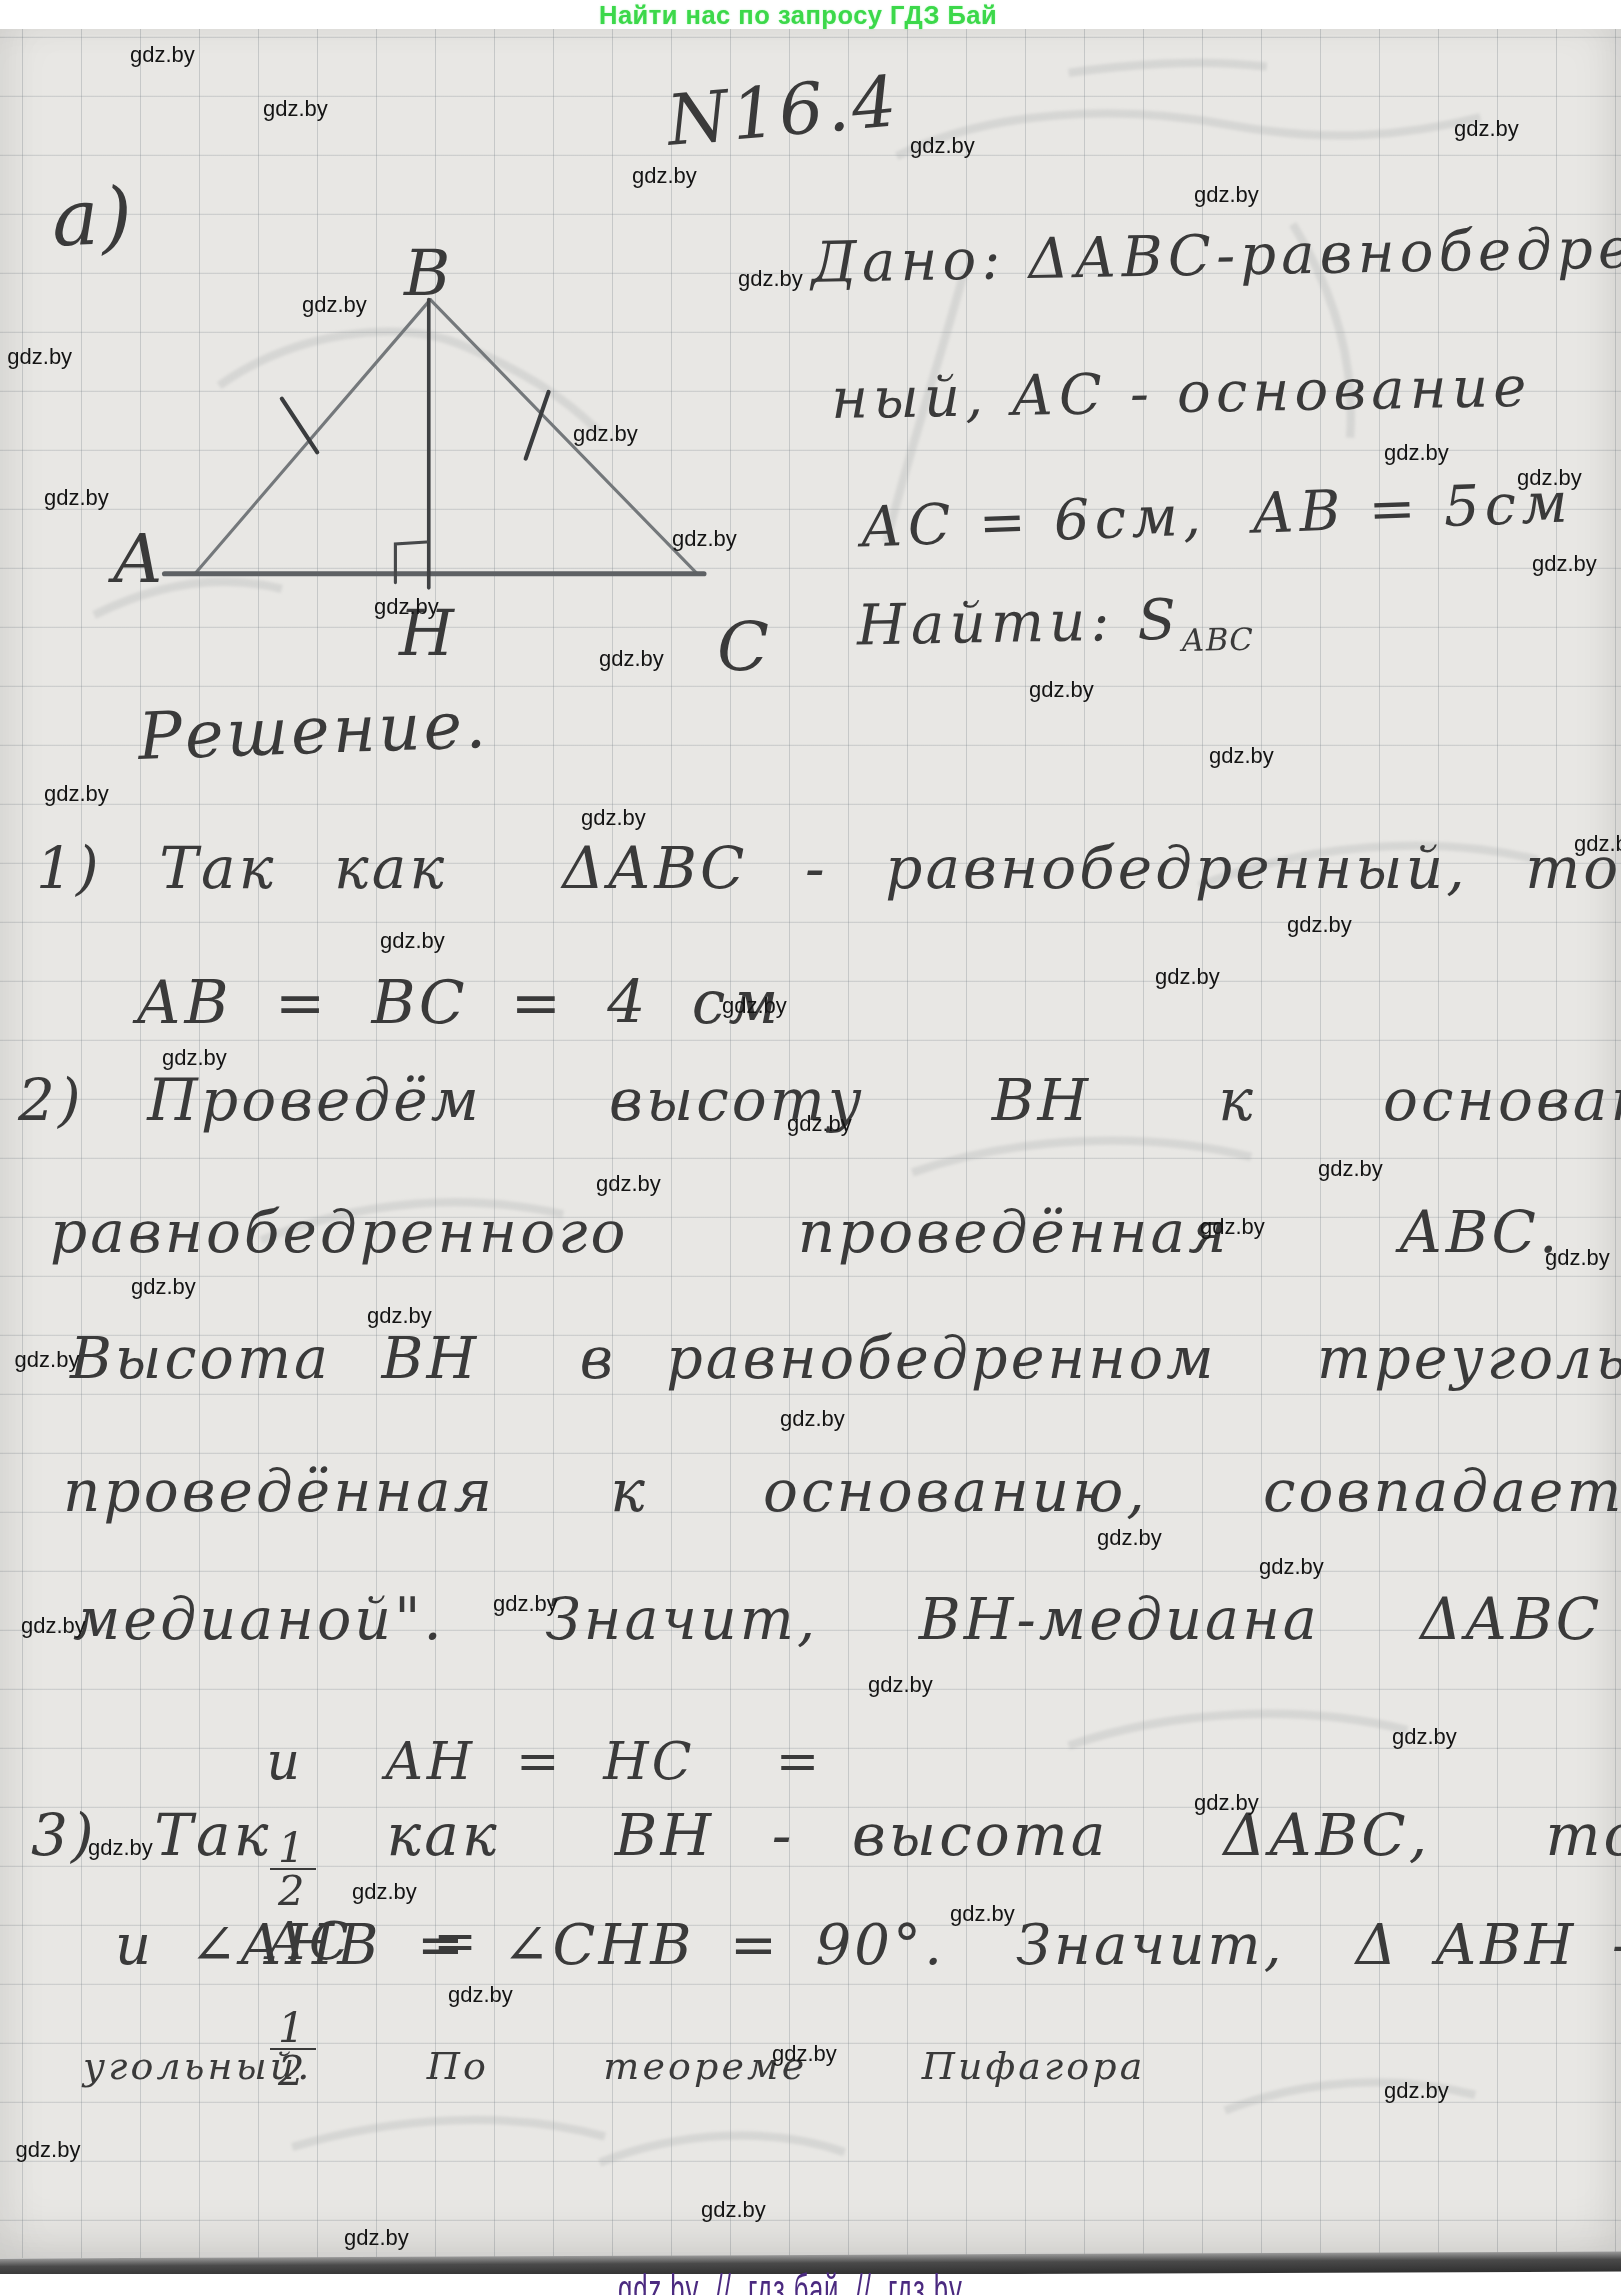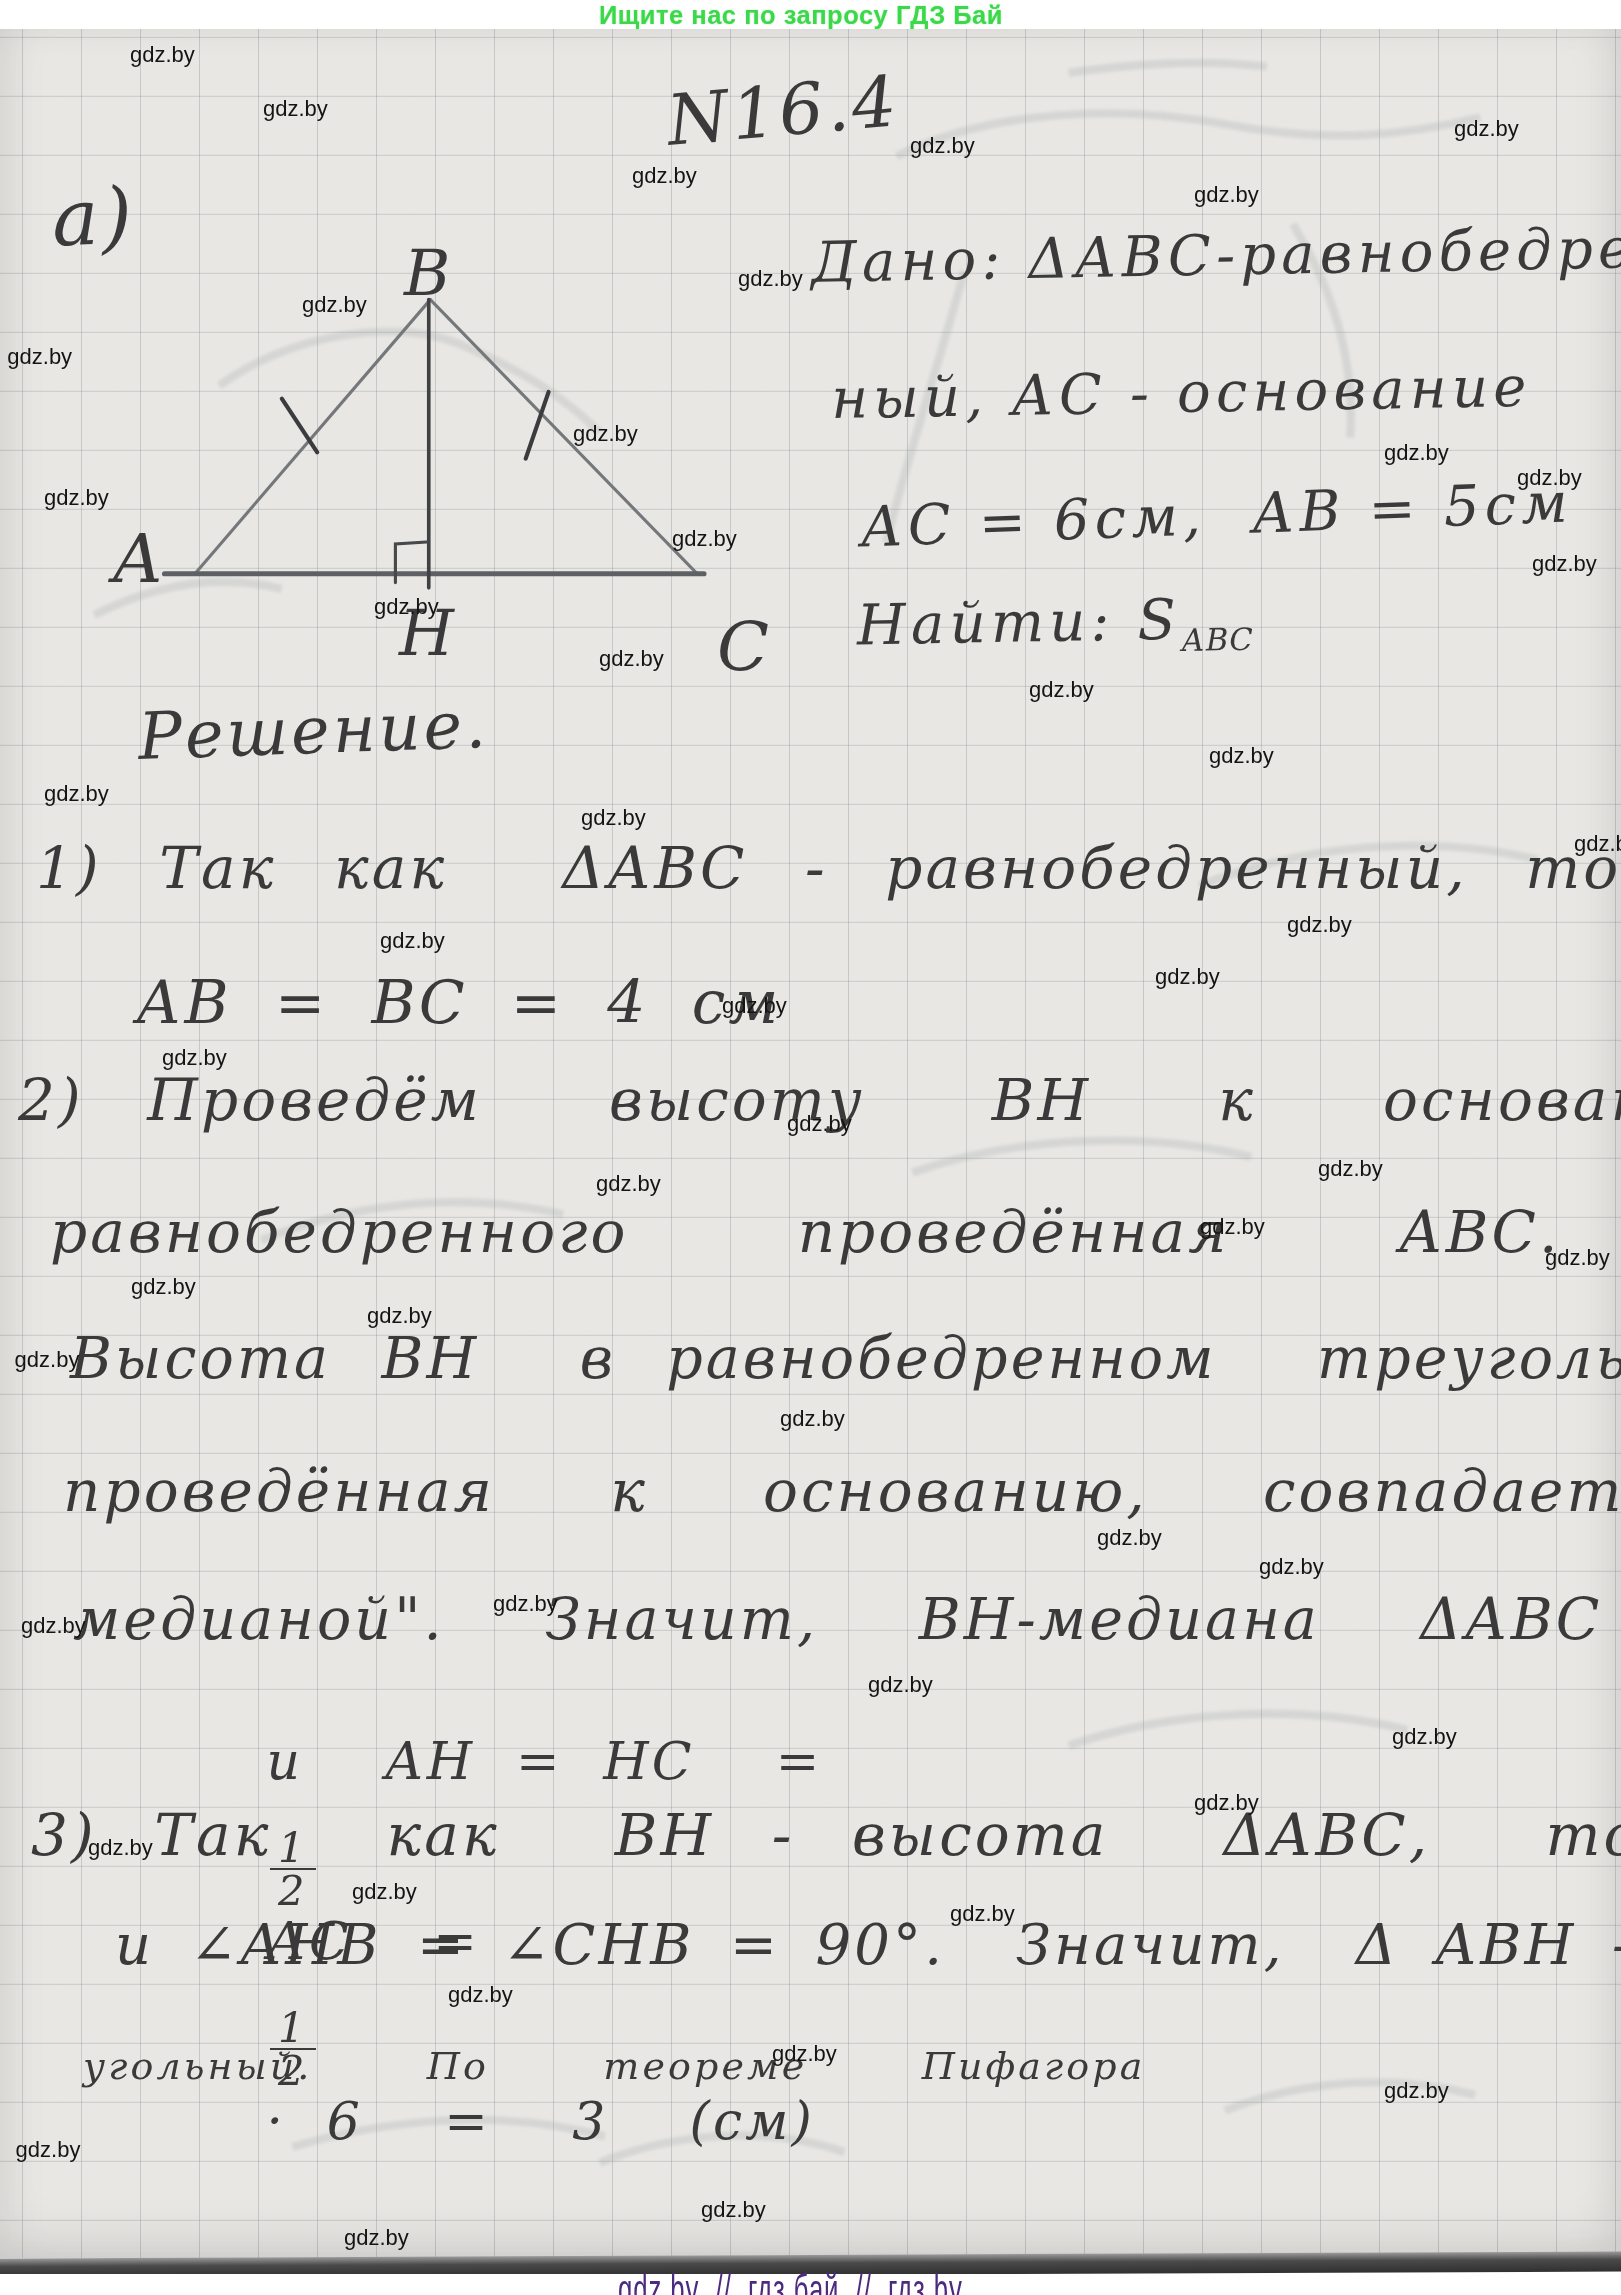--- a/index.html
+++ b/index.html
@@ -54,21 +54,21 @@
   
   svg.draw{position:absolute;left:0;top:0;z-index:5;}
   .faint{opacity:.20;filter:blur(3px);}
 </style>
 </head>
 <body>
 
 <div class="paper"></div>
 
 <div class="header-band">
-  <div class="header-text">Ищите нас по запросу ГДЗ Бай</div>
+  <div class="header-text">Найти нас по запросу ГДЗ Бай</div>
 </div>
 
 <svg class="draw" width="1622" height="2295" viewBox="0 0 3111 4404">
 
   <g class="faint" stroke="#8f9496" stroke-width="16" fill="none">
     <path d="M1720,300 C1900,210 2150,200 2360,240 C2550,275 2700,260 2840,225"></path>
     <path d="M2050,140 C2150,125 2300,112 2430,128"></path>
     <path d="M420,740 C560,640 760,610 880,660 C1000,710 1080,760 1150,830"></path>
     <path d="M1850,520 C1800,700 1740,880 1700,1040"></path>
     <path d="M2480,430 C2560,560 2600,700 2590,840"></path>
@@ -117,21 +117,20 @@
   <div class="hw" style="left:50px;top:1198px;font-size:58px;word-spacing:63px;">равнобедренного  проведённая  АВС.</div>
   <div class="hw" style="left:70px;top:1325px;font-size:57px;word-spacing:29px;">Высота ВН  в равнобедренном  треугольнике,</div>
   <div class="hw" style="left:63px;top:1457px;font-size:58px;word-spacing:36px;">проведённая  к  основанию,  совпадает  с</div>
   <div class="hw" style="left:73px;top:1586px;font-size:57px;word-spacing:29px;">медианой".  Значит,  ВН-медиана  ΔАВС</div>
 
   <div class="hw" style="left:104px;top:1671px;font-size:52px;word-spacing:21px;">
     <span>и  АН = НС  =</span>
     <span class="frac"><span class="num">1</span><span class="den">2</span></span>
     <span>АС  =</span>
     <span class="frac"><span class="num">1</span><span class="den">2</span></span>
-    <span>· 6  =  3  (см)</span>
   </div>
 
   <div class="hw" style="left:31px;top:1801px;font-size:58px;word-spacing:36px;">3) Так  как  ВН - высота  ΔАВС,  то  ВН⊥АС</div>
   <div class="hw" style="left:115px;top:1912px;font-size:56px;word-spacing:14.6px;">и ∠АНВ = ∠СНВ = 90°.  Значит,  Δ АВН - прямо-</div>
   <div class="hw" style="left:83px;top:2044px;font-size:38px;word-spacing:42px;">угольный.  По  теореме  Пифагора</div>
 </div>
 
 <div>
     <span class="wm" style="left: 130px; top: 42px;">gdz.by</span>
     <span class="wm" style="left: 263px; top: 96px;">gdz.by</span>

